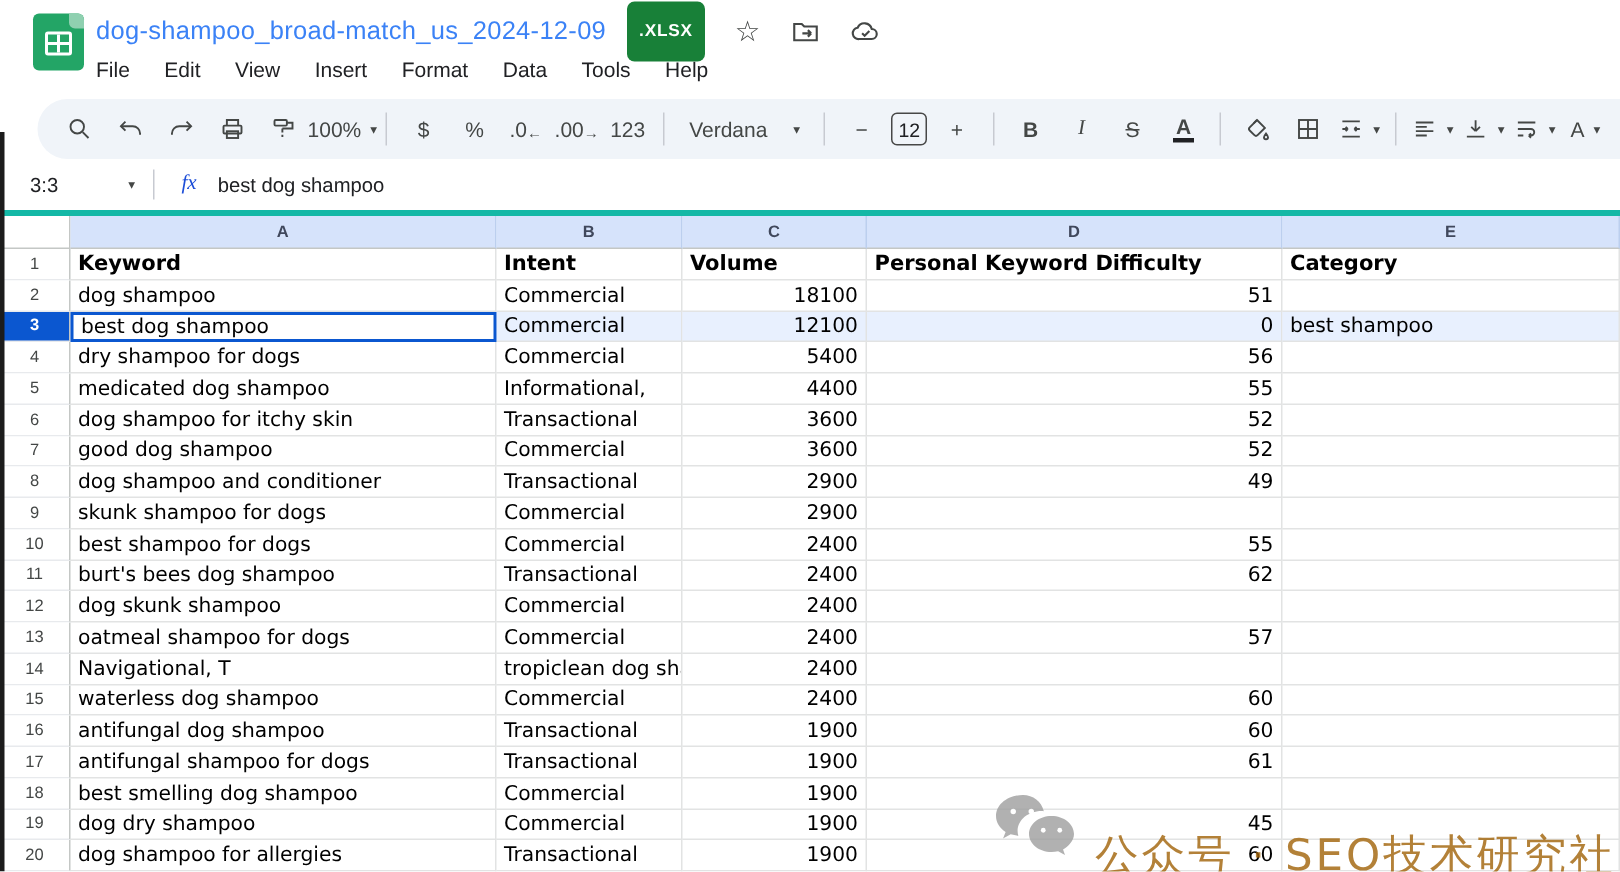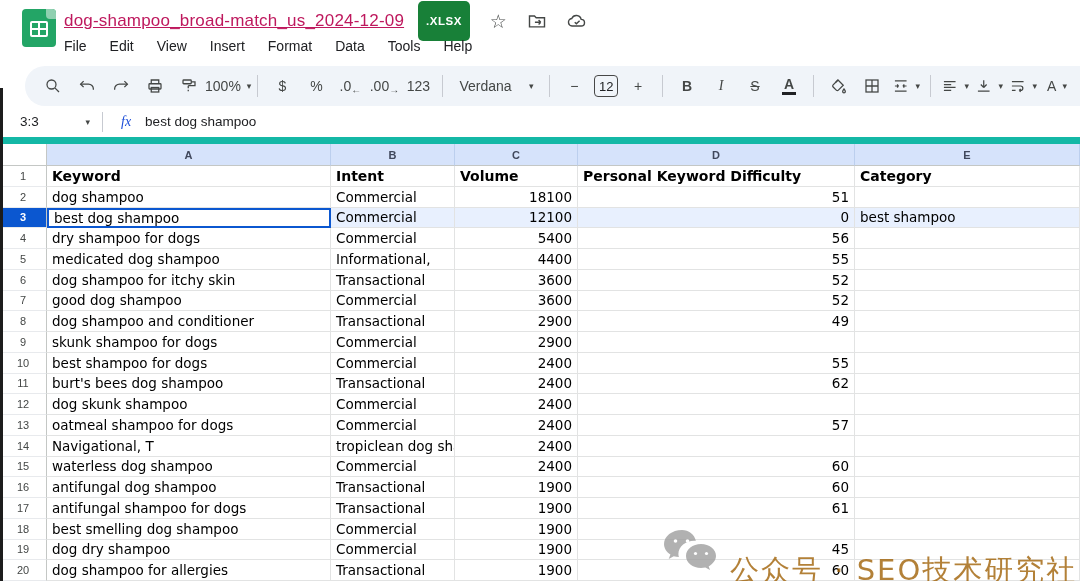--- a/index.html
+++ b/index.html
@@ -13,21 +13,21 @@
           background:#23a566; border-radius:4px; }
   .logo .fold { position:absolute; right:0; top:0; width:10px; height:10px;
                 background:#8fd0b0; border-radius:0 4px 0 4px; }
   .logo .gridmark { position:absolute; left:8px; top:12px; width:18px; height:16px;
         border:2px solid #fff; border-radius:2px;
         background:
           linear-gradient(#fff,#fff) 50% 0/2px 100% no-repeat,
           linear-gradient(#fff,#fff) 0 50%/100% 2px no-repeat; }
   .title-block { position:absolute; left:64px; top:8px; }
   .title-row { display:flex; align-items:center; gap:14px; height:26px; }
-  .doc-title { font-size:17px; color:#be185d; letter-spacing:.2px;text-decoration:underline; }
+  .doc-title { font-size:17px; color:#3b82f6; letter-spacing:.2px; }
   .badge { background:#188038; color:#fff; font-size:11.5px; font-weight:bold;
            padding:14px 8px; border-radius:5px; letter-spacing:.5px; }
   .tb-ic { color:#444746; font-size:19px; display:inline-flex; align-items:center;
            cursor:pointer; margin-left:6px; }
   .tb-ic svg { stroke:#444746; fill:none; stroke-width:1.7; width:20px; height:20px; }
   .menu-row { display:flex; gap:23px; margin-top:4px; font-size:14px; color:#202124; }
   .menu-row span { cursor:pointer; }
 
   
   .toolbar { position:absolute; left:25px; top:66px; width:1060px; height:40px;
@@ -49,21 +49,21 @@
              align-items:center; justify-content:center; }
   .bold { font-weight:bold; }
   .italic { font-style:italic; font-family:"Liberation Serif", serif; }
   .strike { text-decoration:line-through; }
   .tcolor { flex-direction:column; gap:0; line-height:13px; }
   .tcolor::after { content:""; display:block; width:14px; height:3px; background:#202124; margin-top:1px; }
   .rot { font-size:14px; }
 
   
   .fbar { position:absolute; left:0; top:106px; width:100%; height:38px; background:#fff;
-          display:flex; align-items:center; border-bottom:7px solid #14b8a6; }
+          display:flex; align-items:center; border-bottom:4px solid #14b8a6; }
   .namebox { width:98px; padding-left:20px; display:flex; align-items:center;
              justify-content:space-between; font-size:13.5px; color:#202124; cursor:pointer; }
   .namebox .caret { margin-right:8px; }
   .fbar .vdiv { height:20px; }
   .fx { font-style:italic; color:#1d4ed8; font-size:14px;
         font-family:"Liberation Serif", serif; margin:0 14px 0 14px; }
   .fvalue { font-size:13.5px; color:#202124; }
 
   
   .colstrip { position:absolute; left:0; top:144px; width:1080px; height:22px;

